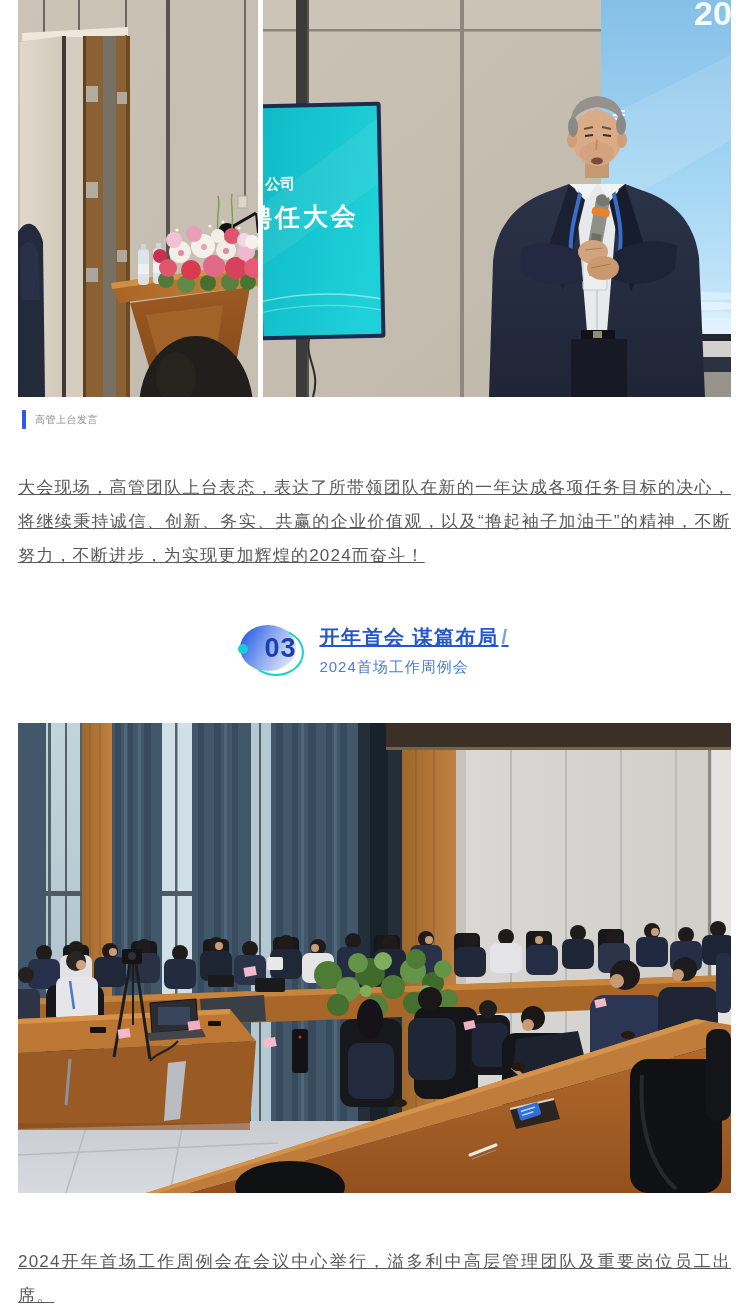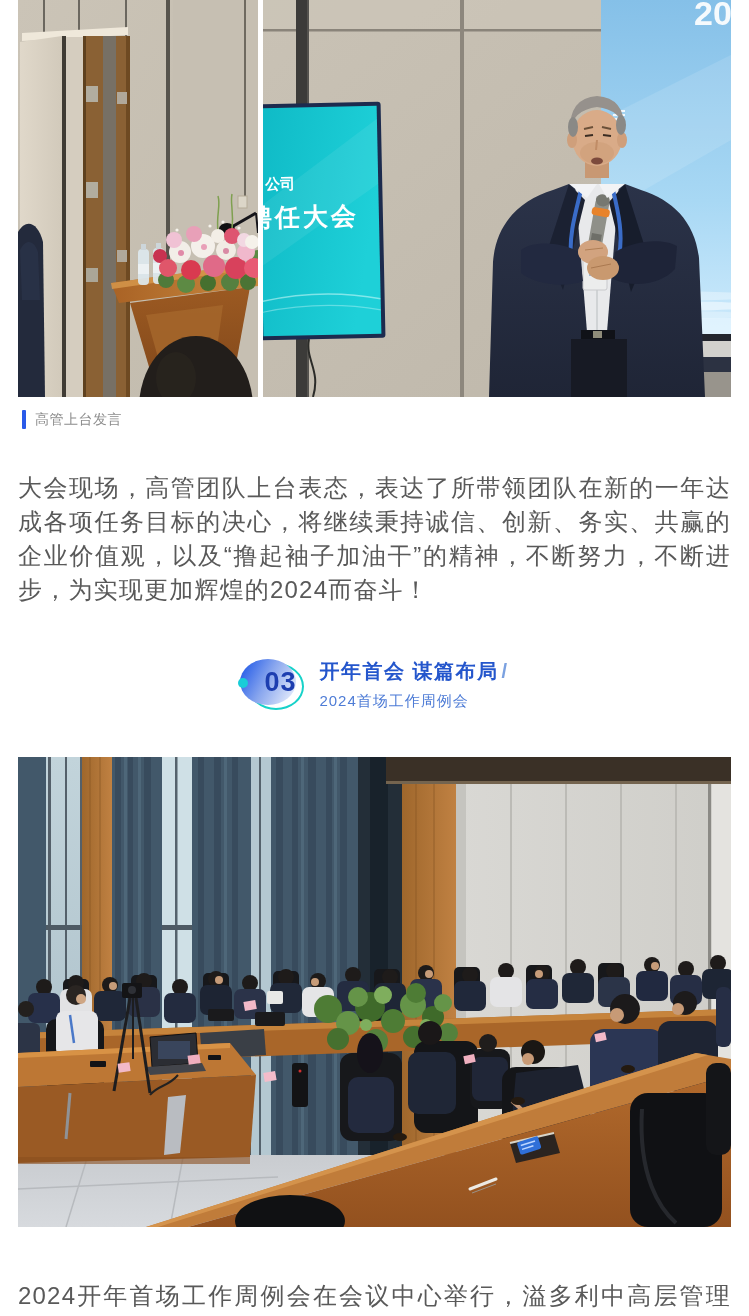--- a/index.html
+++ b/index.html
@@ -7,36 +7,36 @@
     --badge-ring-teal:#17d2c9; --body-text:#595959; --caption-text:#8c8c8c;
     --badge-number-blue:#1d3eb0; --badge-grad-start:#2d62e8; --badge-grad-end:#e9effc;
   }
   html,body{margin:0;padding:0;background:#ffffff;}
   body{width:749px;font-family:"Liberation Sans","DejaVu Sans",sans-serif;}
   .page{width:749px;overflow:hidden;background:#fff;}
   .hero{display:flex;gap:5px;padding:0 18px;height:397px;}
   .hero svg{display:block;}
   .caption-row{display:flex;align-items:center;gap:9px;margin:13px 0 0 22px;height:19px;}
   .caption-bar{width:4px;height:19px;border-radius:1px;background:var(--accent-blue);}
-  .caption-text{font-size:14px;color:var(--caption-text);letter-spacing:.5px;}
-  .para{width:713px;margin:42px 18px 0 18px;font-size:24px;line-height:34px;
-        color:var(--body-text);text-align:justify;letter-spacing:1.2px;}
+  .caption-text{font-size:10px;color:var(--caption-text);letter-spacing:.5px;}
+  .para{width:713px;margin:42px 18px 0 18px;font-size:17px;line-height:34px;
+        color:var(--body-text);text-align:justify;letter-spacing:1.2px;text-decoration:underline;}
   .para.last{margin-top:52px;padding-bottom:14px;}
   .section-header{display:flex;align-items:center;justify-content:center;margin-top:52px;height:50px;}
   .badge-wrap{position:relative;width:64px;height:50px;flex:0 0 auto;}
   .badge-ring{position:absolute;left:8px;top:4px;width:52px;height:43px;border:2px solid var(--badge-ring-teal);
               border-radius:50%;z-index:0;}
   .badge-circle{position:absolute;left:0;top:0;width:56px;height:46px;border-radius:50%;z-index:1;
               background:linear-gradient(118deg,var(--badge-grad-start) 10%,#8aa7ee 48%,var(--badge-grad-end) 95%);
               display:flex;align-items:center;justify-content:flex-end;
               font-size:27px;font-weight:bold;color:var(--badge-number-blue);letter-spacing:1px;}
   .badge-dot{position:absolute;left:-2px;top:19px;width:10px;height:10px;border-radius:50%;
               background:#19cdd8;z-index:2;}
   .section-titles{margin-left:15px;}
-  .section-title{font-size:20px;font-weight:bold;color:var(--title-blue);letter-spacing:1.5px;line-height:24px;}
+  .section-title{font-size:20px;font-weight:bold;color:var(--title-blue);letter-spacing:1.5px;line-height:24px;text-decoration:underline;}
   .section-title .slash{color:#7ba1e0;font-weight:600;margin-left:3px;}
   .section-subtitle{font-size:15px;color:var(--subtitle-blue);margin-top:8px;letter-spacing:1px;line-height:19px;}
   .photo-large{display:block;margin:48px 18px 0 18px;}
   svg text{font-family:"Liberation Sans","DejaVu Sans",sans-serif;}
 </style>
 </head>
 <body>
 
 <div class="page">
 

